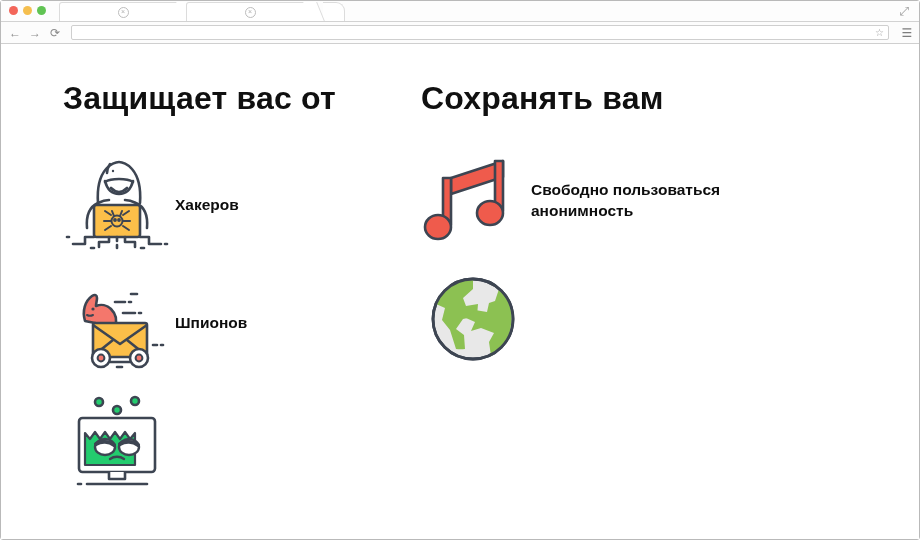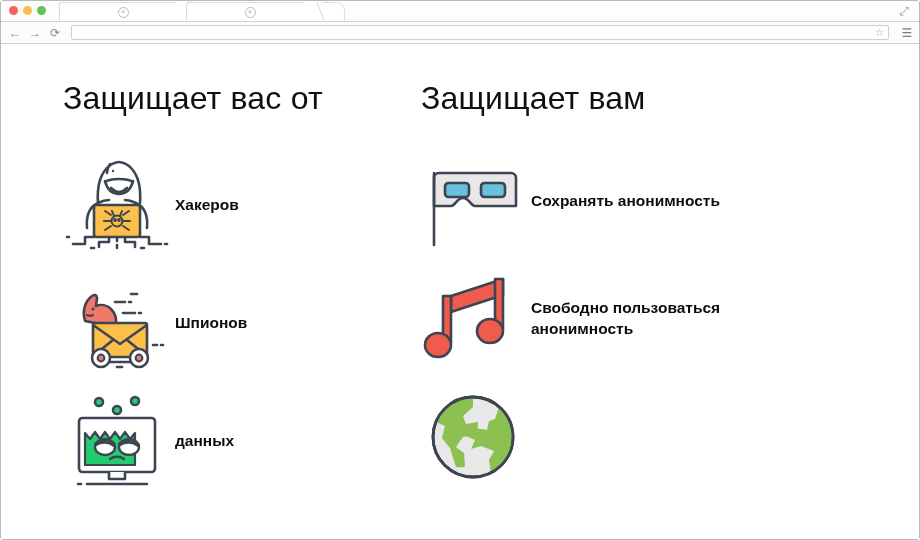--- a/index.html
+++ b/index.html
@@ -187,21 +187,21 @@
     padding: 36px 0 0 0;
   }
   .column {
     box-sizing: border-box;
   }
   .column.left  { width: 410px; padding-left: 62px; }
   .column.right { width: 460px; padding-left: 10px; }
 
   .col-title {
     font-size: 32px;
-    font-weight: 400;
+    font-weight: 700;
     color: #101010;
     letter-spacing: 0.2px;
     margin: 0 0 34px 0;
     white-space: nowrap;
   }
 
   .feature {
     display: flex;
     align-items: center;
     margin-bottom: 18px;
@@ -370,41 +370,27 @@
                 <path d="M55 57c5-3 13-3 18 1" fill="none" stroke="#3d4552" stroke-width="4" stroke-linecap="round"></path>
                 <path d="M45 72c4-3 10-3 14 0" fill="none" stroke="#3d4552" stroke-width="2.4" stroke-linecap="round"></path>
               </g>
               <path d="M44 85v7h16v-7" fill="#fff" stroke="#3d4552" stroke-width="2.6" stroke-linejoin="round"></path>
               <path d="M22 97h60" fill="none" stroke="#3d4552" stroke-width="2.6" stroke-linecap="round"></path>
               <path d="M13 97h3" fill="none" stroke="#3d4552" stroke-width="2.6" stroke-linecap="round"></path>
               <path d="M48 92h6" fill="none" stroke="#3d4552" stroke-width="2" stroke-linecap="round"></path>
             </svg>
           </div>
           <div class="label left-label">
-            <span class="l2">данных</span>
           </div>
         </div>
       </div>
 
       <div class="column right">
-        <h1 class="col-title">Защищает вам</h1>
-
-        <div class="feature">
-          <div class="icon-box">
-            <svg width="104" height="100" viewBox="0 0 104 100">
-              <path d="M16 22h72a5 5 0 0 1 5 5v28H52c-4 0-6-8-12-8s-8 8-12 8H11V27a5 5 0 0 1 5-5z" fill="#e8e8e8" stroke="#3d4552" stroke-width="2.6" stroke-linejoin="round"></path>
-              <rect x="22" y="32" width="24" height="14" rx="3.5" fill="#68c0dd" stroke="#3d4552" stroke-width="2.6"></rect>
-              <rect x="58" y="32" width="24" height="14" rx="3.5" fill="#68c0dd" stroke="#3d4552" stroke-width="2.6"></rect>
-              <path d="M11 22v72" fill="none" stroke="#3d4552" stroke-width="2.6" stroke-linecap="round"></path>
-            </svg>
-          </div>
-          <div class="label right-label">
-            <span>Сохранять анонимность</span>
-          </div>
-        </div>
+        <h1 class="col-title">Сохранять вам</h1>
+
 
         <div class="feature">
           <div class="icon-box">
             <svg width="104" height="100" viewBox="0 0 104 100">
               <path d="M28 27L80 10v16L28 43z" fill="#ef5b4c" stroke="#3d4552" stroke-width="2.6" stroke-linejoin="round"></path>
               <path d="M28 27v47h-8V27z" fill="#ef5b4c" stroke="#3d4552" stroke-width="2.6" stroke-linejoin="round"></path>
               <path d="M80 10v50h-8V10z" fill="#ef5b4c" stroke="#3d4552" stroke-width="2.6" stroke-linejoin="round"></path>
               <ellipse cx="15" cy="76" rx="13" ry="12" fill="#ef5b4c" stroke="#3d4552" stroke-width="2.6"></ellipse>
               <ellipse cx="67" cy="62" rx="13" ry="12" fill="#ef5b4c" stroke="#3d4552" stroke-width="2.6"></ellipse>
             </svg>

